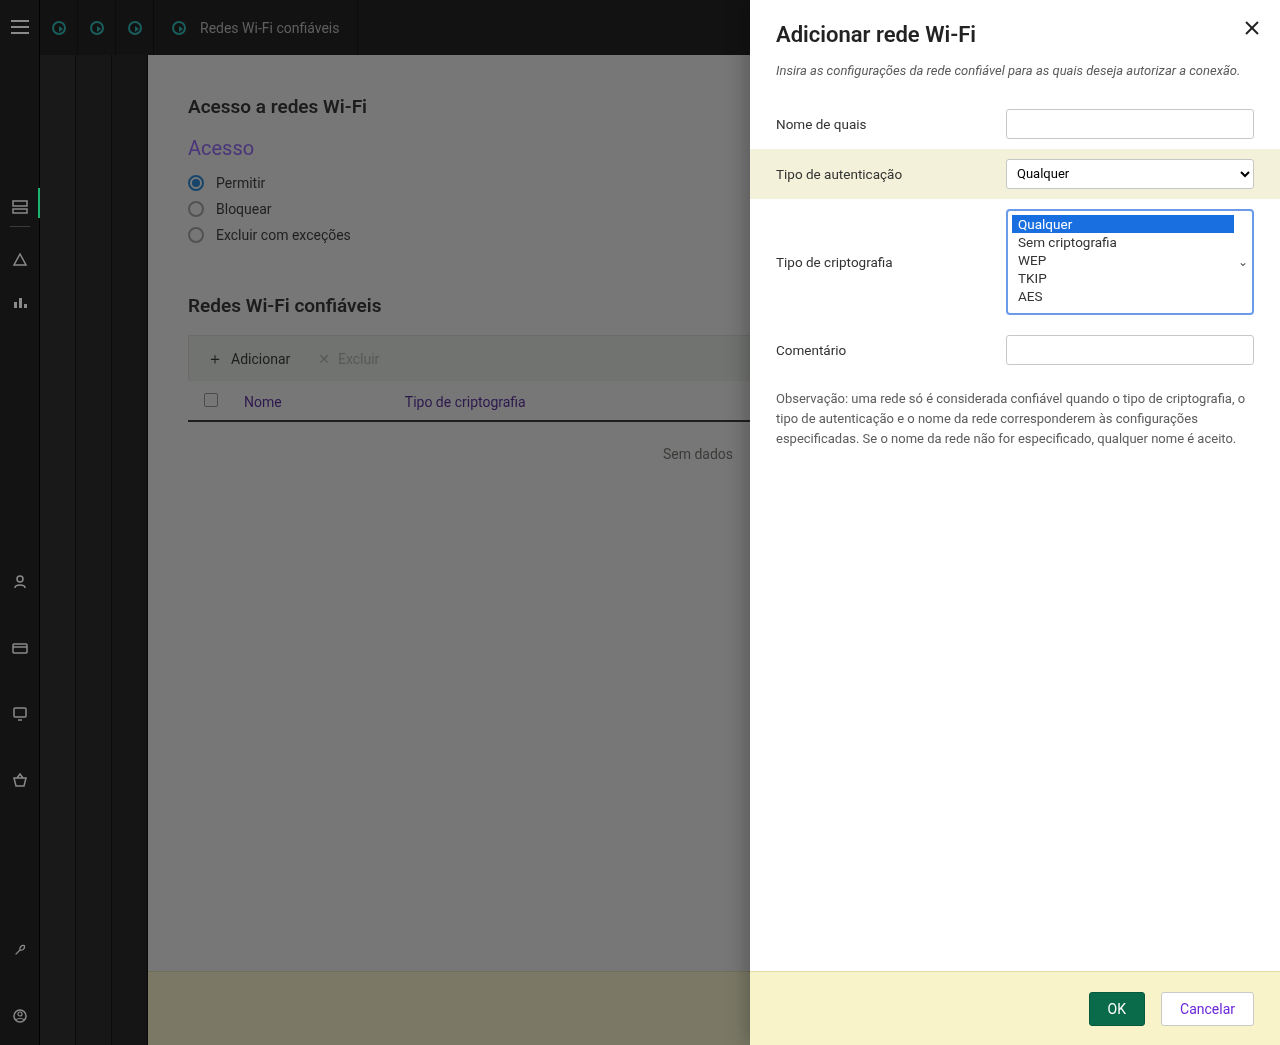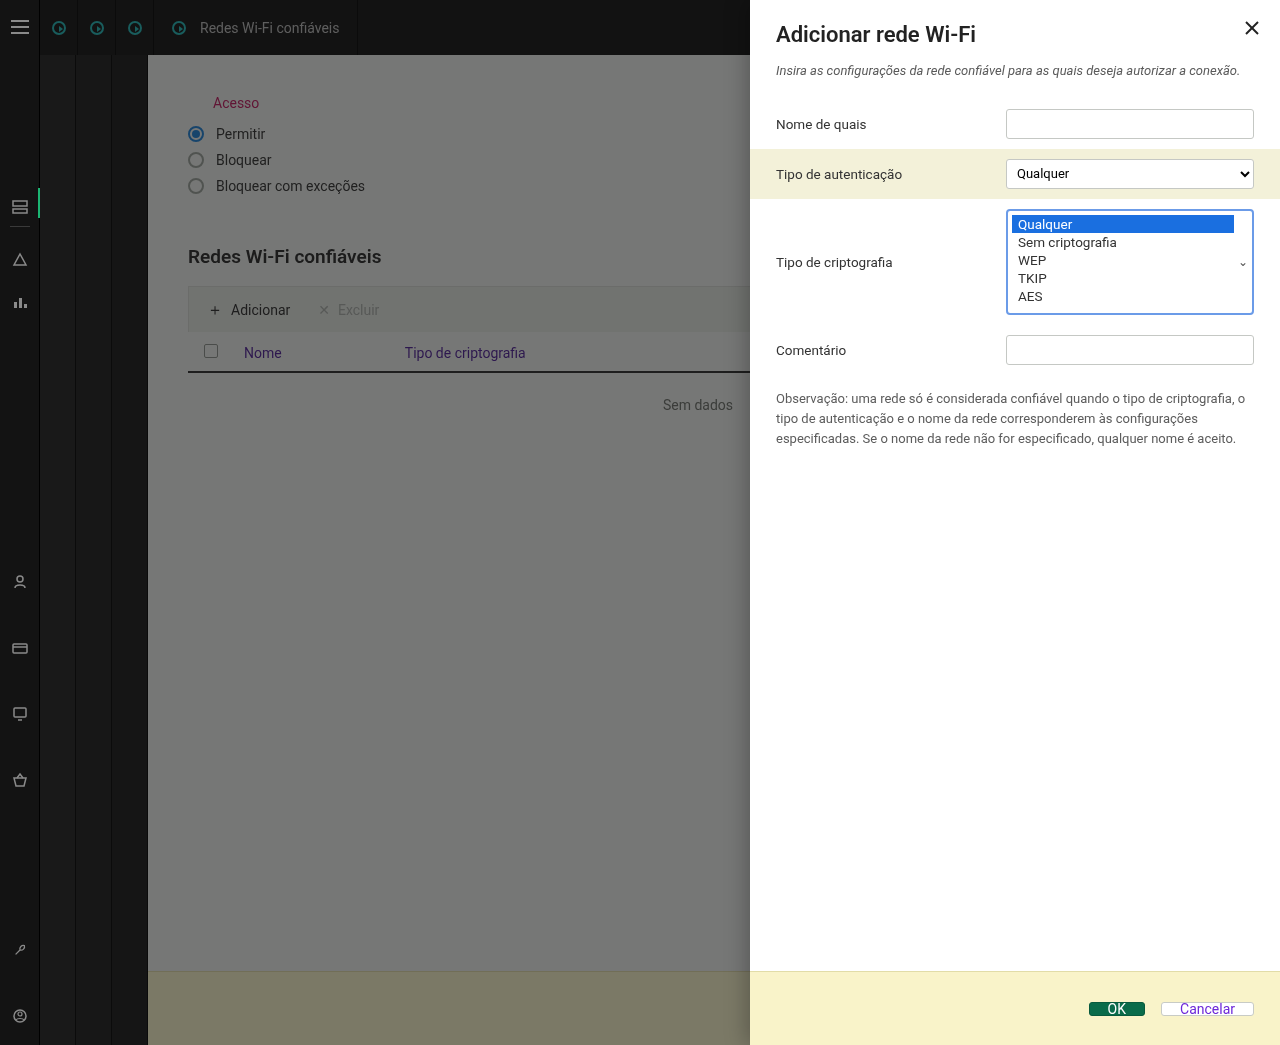--- a/index.html
+++ b/index.html
@@ -53,21 +53,21 @@
   .sec-rail-2 { position:absolute; left:76px; top:55px; width:36px; bottom:0; background:#1b1b1b; border-right:1px solid #000;}
   .sec-rail-3 { position:absolute; left:112px; top:55px; width:36px; bottom:0; background:#181818; border-right:1px solid #000;}
 
   
   .main {
     position: absolute; left: 148px; top: 55px; right: 0; bottom: 0;
     background: #eef0ed;
   }
   .main-inner { padding: 40px 40px 0 40px; max-width: 1100px; }
   h2.section { font-size: 19px; font-weight: 600; color: #262626; margin-bottom: 18px; }
-  .sub-label { font-size: 14px; color: #be185d; margin-bottom: 10px; margin-left: 25px; }
+  .sub-label { font-size: 20px; color: #8b5cf6; margin-bottom: 10px; }
   .radio-list { margin-bottom: 46px; }
   .radio-row { display: flex; align-items: center; gap: 12px; height: 26px; font-size: 14px; color: #303030; }
   .radio-dot {
     width: 16px; height: 16px; border: 2px solid #9aa09a; border-radius: 50%; display:inline-flex; align-items:center; justify-content:center;
   }
   .radio-dot.sel { border-color: #1c7fd6; }
   .radio-dot.sel::after { content:""; width:8px; height:8px; background:#1c7fd6; border-radius:50%; }
 
   .toolbar {
     background: #e3e6e1; border: 1px solid #d4d7d2; border-bottom: none;
@@ -141,21 +141,21 @@
   }
   .form-row.tall { position: relative; }
 
   .panel-note { font-size: 13px; color: #5c5c5c; line-height: 1.55; padding: 14px 26px; }
 
   .panel-footer {
     margin-top: auto; height: 74px; background: #f9f3c9; border-top: 1px solid #e2dca8;
     display: flex; align-items: center; justify-content: flex-end; gap: 16px; padding: 0 26px;
   }
   .btn {
-    height: 14px; padding: 0 18px; border-radius: 3px; font-size: 14px; cursor: pointer;
+    height: 34px; padding: 0 18px; border-radius: 3px; font-size: 14px; cursor: pointer;
     display: inline-flex; align-items: center; justify-content: center;
   }
   .btn-primary { background: #0a6b4a; color: #fff; border: 1px solid #085a3e; }
   .btn-secondary { background: #fff; color: #6d28d9; border: 1px solid #c8cbc6; justify-content: center; }
 
   .chkbox { width:14px; height:14px; border:1px solid #8d918c; border-radius:2px; display:inline-block;}
 </style>
 </head>
 <body>
 
@@ -242,33 +242,34 @@
     <span class="lbl">Redes Wi-Fi confiáveis</span>
   </div>
 </div>
 
 <div class="sec-rail-1"></div>
 <div class="sec-rail-2"></div>
 <div class="sec-rail-3"></div>
 
 <div class="main">
   <div class="main-inner">
+    <h2 class="section">Acesso a redes Wi-Fi</h2>
     <div class="sub-label">Acesso</div>
     <div class="radio-list">
       <div class="radio-row">
         <span class="radio-dot sel"></span>
         <span>Permitir</span>
       </div>
       <div class="radio-row">
         <span class="radio-dot"></span>
         <span>Bloquear</span>
       </div>
       <div class="radio-row">
         <span class="radio-dot"></span>
-        <span>Bloquear com exceções</span>
+        <span>Excluir com exceções</span>
       </div>
     </div>
 
     <h2 class="section">Redes Wi-Fi confiáveis</h2>
 
     <div class="toolbar">
       <div class="tb-btn">
         <span class="plus">＋</span>
         <span>Adicionar</span>
       </div>

